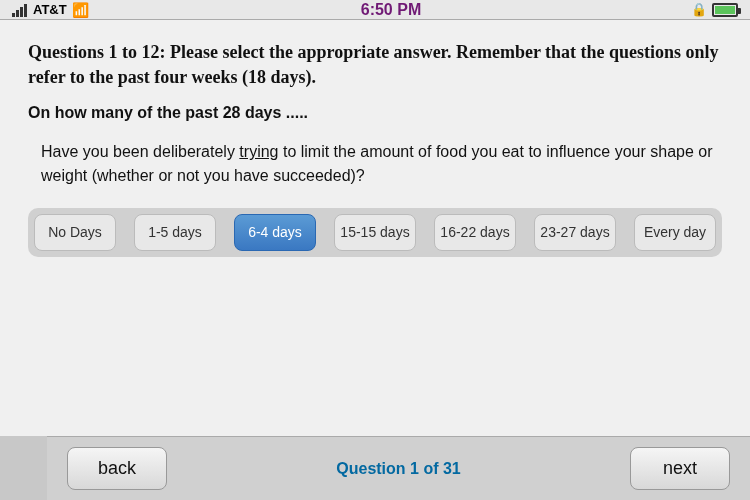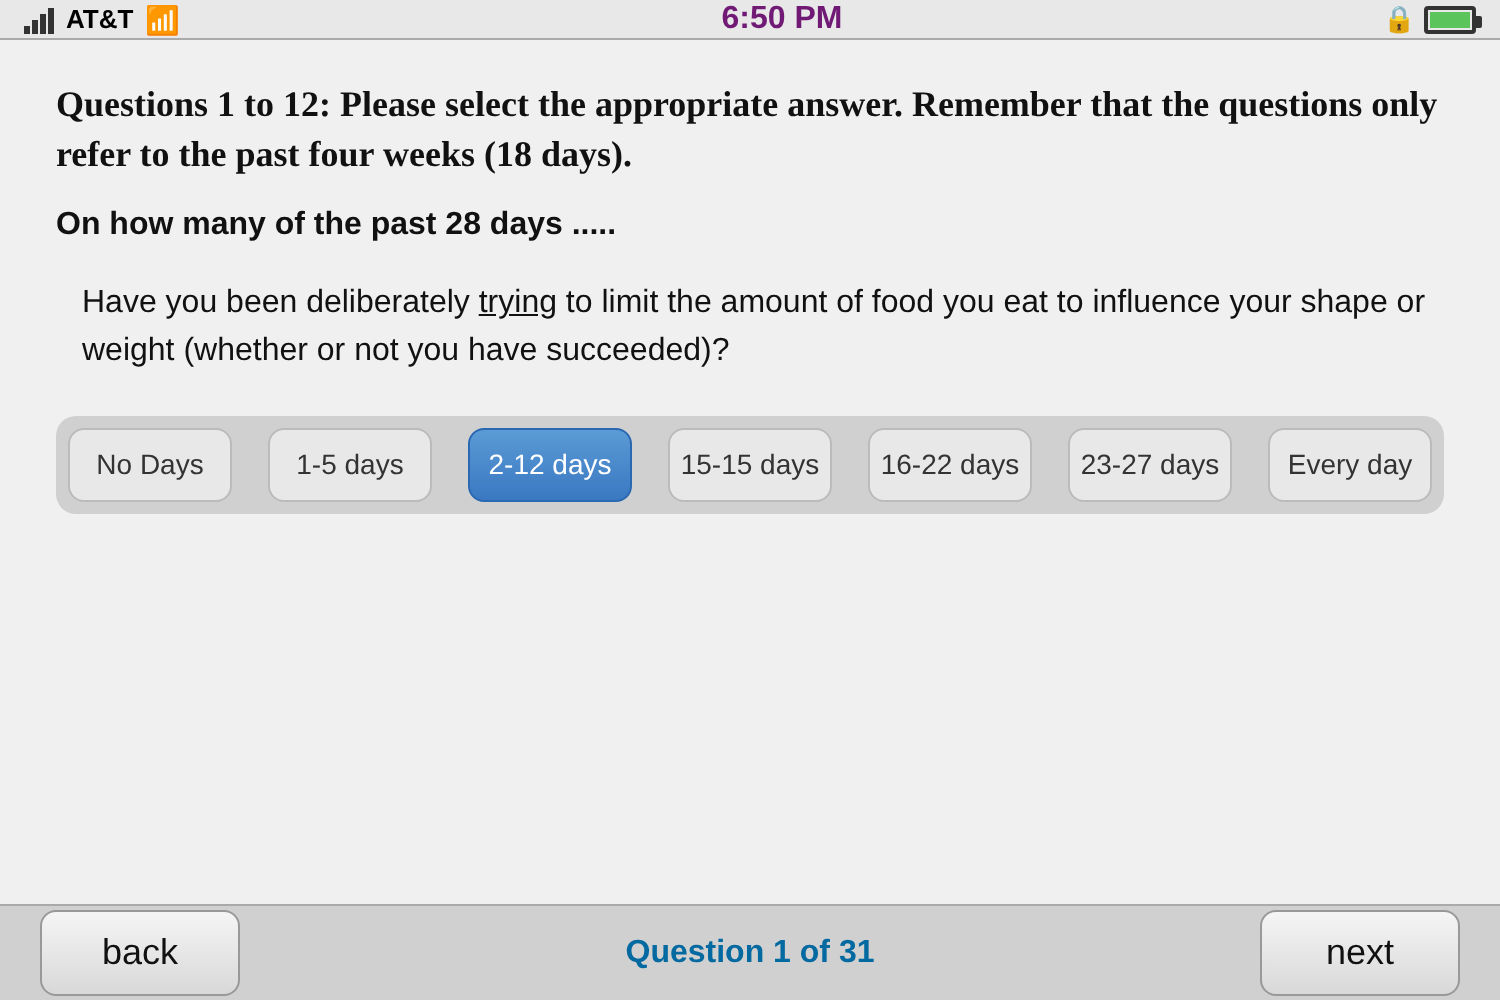--- a/index.html
+++ b/index.html
@@ -152,28 +152,29 @@
     }
 
     .answer-option.selected {
       background: linear-gradient(180deg, #5b9bd5 0%, #3a78c2 100%);
       color: #fff;
       border: 1px solid #2a68b2;
     }
 
     
     #footer {
-      height: 48px;
+      height: 64px;
       background: #d0d0d0;
       border-top: 1px solid #aaa;
       display: flex;
       align-items: center;
       justify-content: space-between;
       padding: 0 20px;
       flex-shrink: 0;
+      margin-left: 47px;
     }
 
     .nav-button {
       background: linear-gradient(180deg, #f5f5f5 0%, #d8d8d8 100%);
       border: 1px solid #999;
       border-radius: 8px;
       padding: 10px 28px;
       font-size: 18px;
       font-weight: 500;
       color: #111;
@@ -216,21 +217,21 @@
     <span>Questions 1 to 12: Please select the appropriate answer. Remember that the questions only refer to the past four weeks (18 days).</span>
   </p>
   <p class="question-subtitle">On how many of the past 28 days .....</p>
   <p class="question-body">
     <span>Have you been deliberately </span><span class="underline">trying</span><span> to limit the amount of food you eat to influence your shape or weight (whether or not you have succeeded)?</span>
   </p>
 
   <div class="answer-options">
     <div class="answer-option">No Days</div>
     <div class="answer-option">1-5 days</div>
-    <div class="answer-option selected">2-12 days</div>
+    <div class="answer-option selected">6-4 days</div>
     <div class="answer-option">15-15 days</div>
     <div class="answer-option">16-22 days</div>
     <div class="answer-option">23-27 days</div>
     <div class="answer-option">Every day</div>
   </div>
 </div>
 
 <div id="footer">
   <button class="nav-button">back</button>
   <span class="page-indicator">Question 1 of 31</span>

